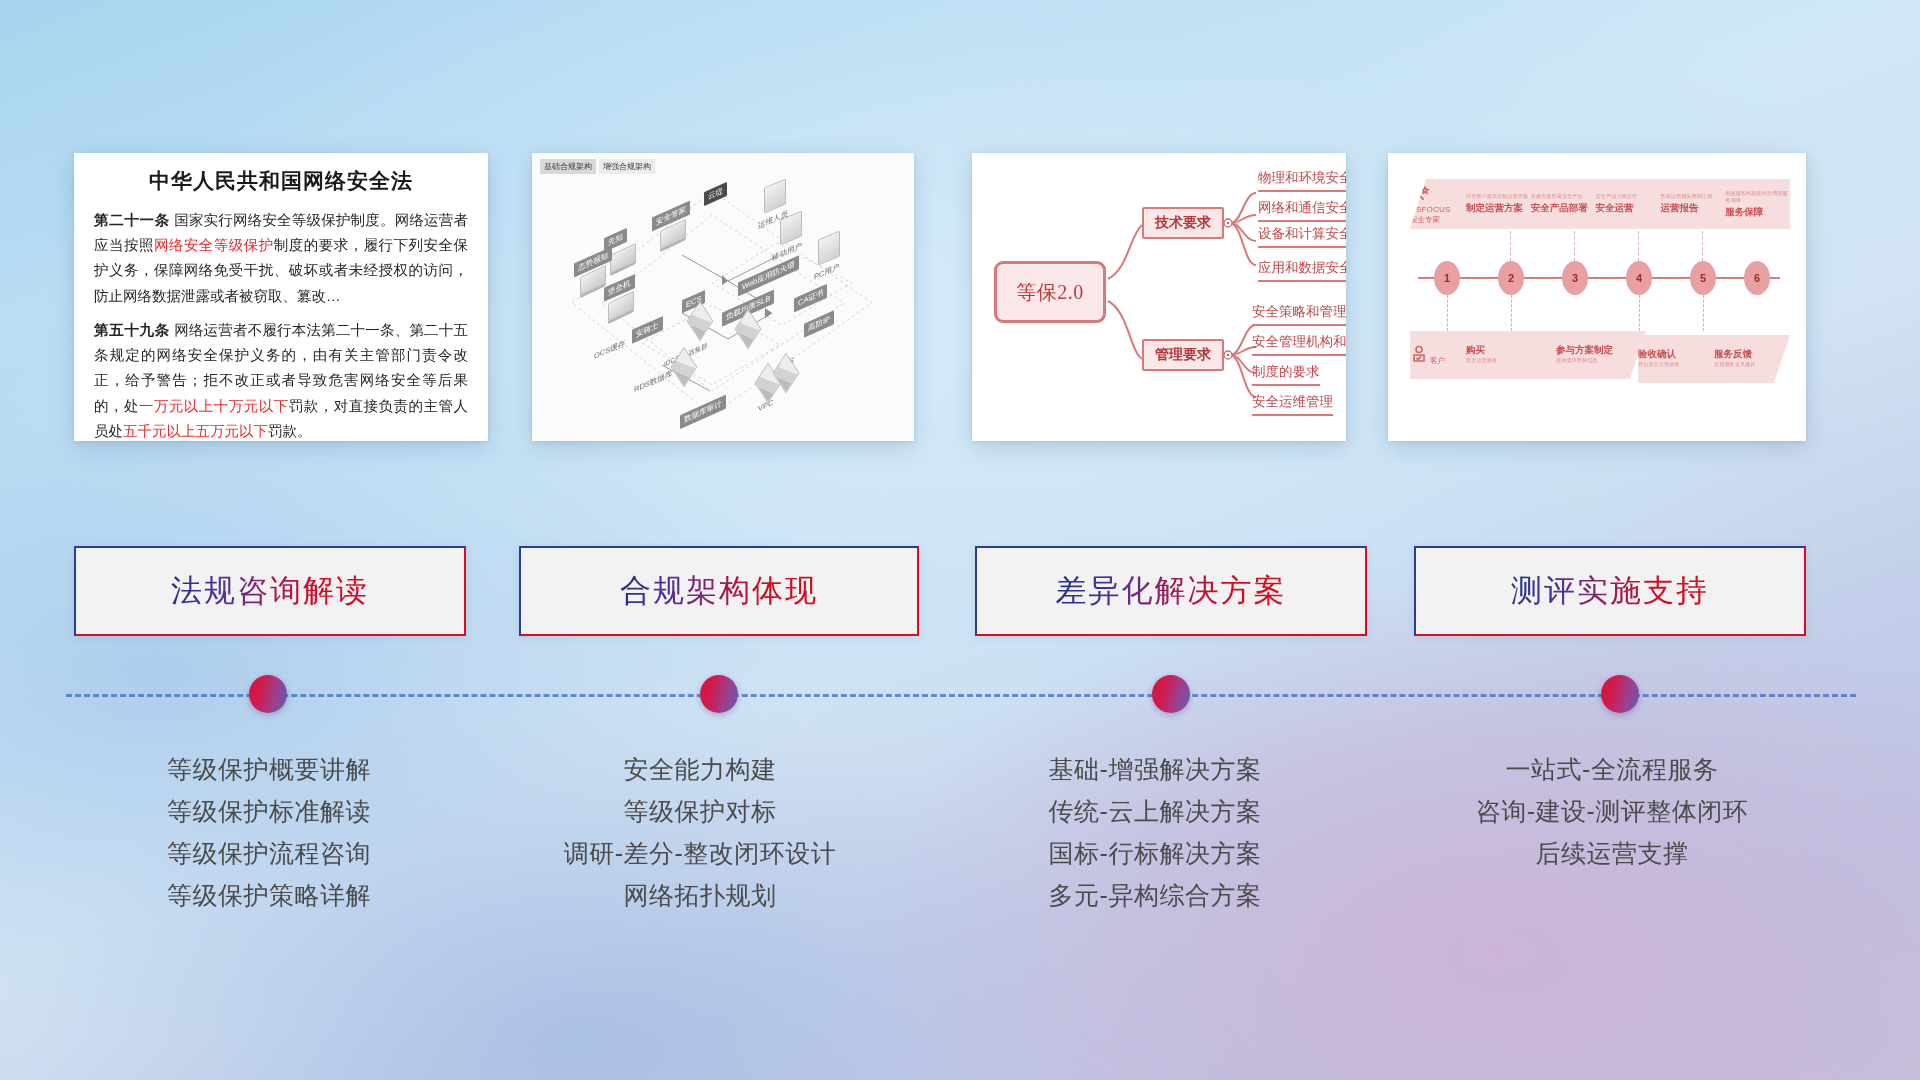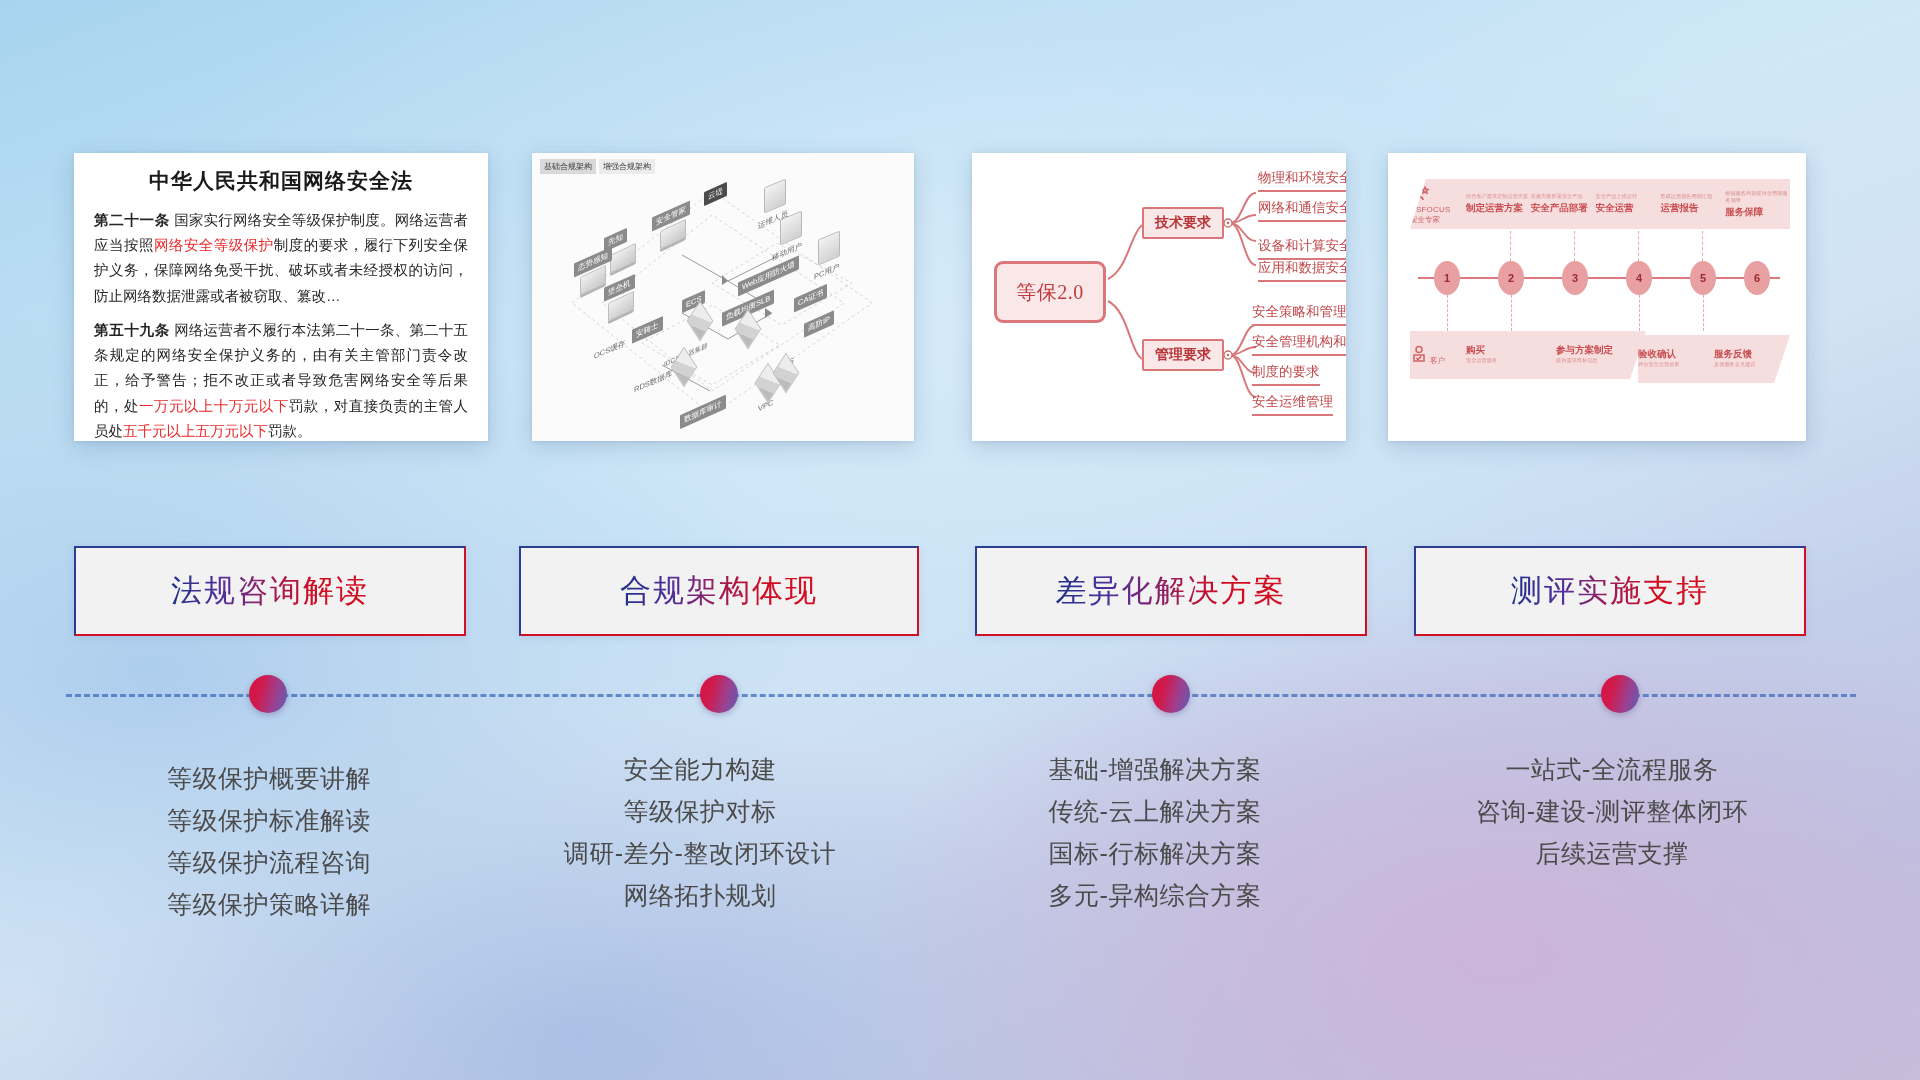--- a/index.html
+++ b/index.html
@@ -165,21 +165,21 @@
   .td-3 { left: 1152px; }
   .td-4 { left: 1601px; }
 
   
   .cols { position: absolute; left: 0; top: 748px; width: 1920px; height: 300px; }
   .col { position: absolute; top: 0; text-align: center; }
   .col li {
     list-style: none; font-size: 25px; color: #4b4b4b; line-height: 1.68;
     letter-spacing: .5px; white-space: nowrap;
   }
-  .c-1 { left: 74px;   width: 390px; margin-top: 9px; }
+  .c-1 { left: 74px;   width: 390px; }
   .c-2 { left: 500px;  width: 400px; }
   .c-3 { left: 955px;  width: 400px; }
   .c-4 { left: 1412px; width: 400px; }
 </style>
 </head>
 <body>
 
 <section class="cards">
 
   <article class="card card-1">
@@ -318,21 +318,21 @@
         </g>
       </svg>
 
       <div class="mm-root">等保2.0</div>
 
       <div class="mm-branch mm-b-tech">技术要求</div>
       <div class="mm-branch mm-b-mgmt">管理要求</div>
 
       <div class="mm-leaf" style="left:286px;top:16px">物理和环境安全</div>
       <div class="mm-leaf" style="left:286px;top:46px">网络和通信安全</div>
-      <div class="mm-leaf" style="left:286px;top:84px">设备和计算安全</div>
+      <div class="mm-leaf" style="left:286px;top:72px">设备和计算安全</div>
       <div class="mm-leaf" style="left:286px;top:106px">应用和数据安全</div>
 
       <div class="mm-leaf" style="left:280px;top:150px">安全策略和管理制度</div>
       <div class="mm-leaf" style="left:280px;top:180px">安全管理机构和人员</div>
       <div class="mm-leaf" style="left:280px;top:210px">制度的要求</div>
       <div class="mm-leaf" style="left:280px;top:240px">安全运维管理</div>
     </div>
   </article>
 
   <article class="card card-4">

